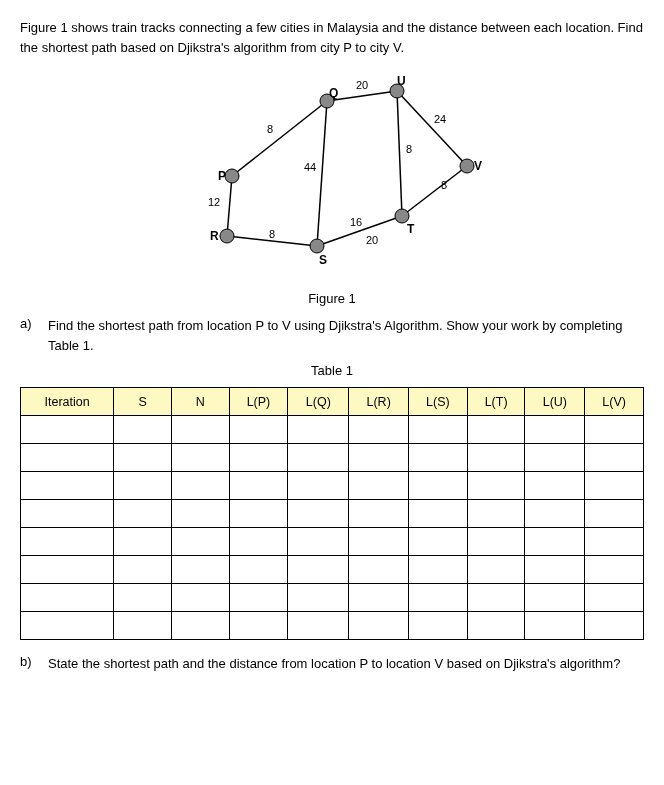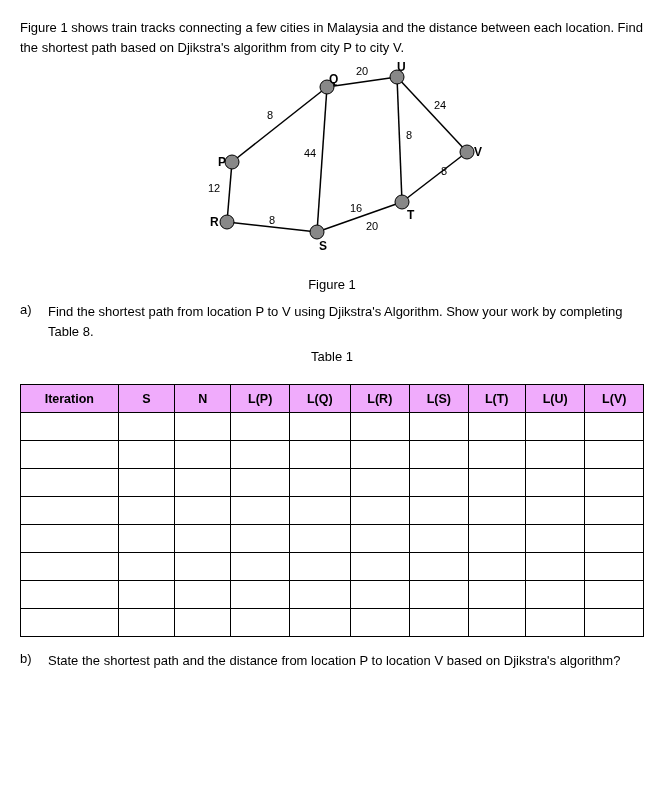--- a/index.html
+++ b/index.html
@@ -8,20 +8,21 @@
       min-height: 785px;
       background: #fff;
       font-family: Arial, sans-serif;
       font-size: 13px;
       color: #000;
       padding: 18px 20px 18px 20px;
     }
     .intro-text {
       font-size: 13px;
       line-height: 1.5;
+      margin-bottom: 14px;
     }
     .figure-container {
       display: flex;
       flex-direction: column;
       align-items: center;
       margin-bottom: 10px;
     }
     .graph-area {
       position: relative;
       width: 320px;
@@ -48,38 +49,38 @@
       min-width: 28px;
       font-weight: normal;
     }
     .section-content {
       font-size: 13px;
       line-height: 1.5;
     }
     .table-label {
       text-align: center;
       font-size: 13px;
-      margin-bottom: 20px;
+      margin-bottom: 9px;
       margin-top: 4px;
     }
     table.djikstra-table {
       border-collapse: collapse;
       width: 100%;
       font-size: 12.5px;
     }
     table.djikstra-table th, table.djikstra-table td {
       border: 1px solid #000;
       padding: 4px 6px;
       text-align: center;
       height: 28px;
       min-width: 36px;
     }
     table.djikstra-table th {
-      background: #f0abfc;
-      font-weight: bold;
+      background: #fef9c3;
+      font-weight: normal;
     }
     table.djikstra-table td {
       background: #fff;
     }
     .section-b {
       display: flex;
       flex-direction: row;
       margin-top: 14px;
     }
   </style>
@@ -150,21 +151,21 @@
 
       <circle cx="295" cy="95" r="7" fill="#888" stroke="#000" stroke-width="1"></circle>
       <text x="302" y="99" font-size="12" fill="#000" font-weight="bold">V</text>
     </svg>
   </div>
   <div class="figure-label">Figure 1</div>
 </div>
 
 <div class="section-a">
   <span class="section-label">a)</span>
-  <span class="section-content">Find the shortest path from location P to V using Djikstra's Algorithm. Show your work by completing Table 8.</span>
+  <span class="section-content">Find the shortest path from location P to V using Djikstra's Algorithm. Show your work by completing Table 1.</span>
 </div>
 
 <div class="table-label">Table 1</div>
 
 <table class="djikstra-table">
   <thead>
     <tr>
       <th>Iteration</th>
       <th>S</th>
       <th>N</th>

